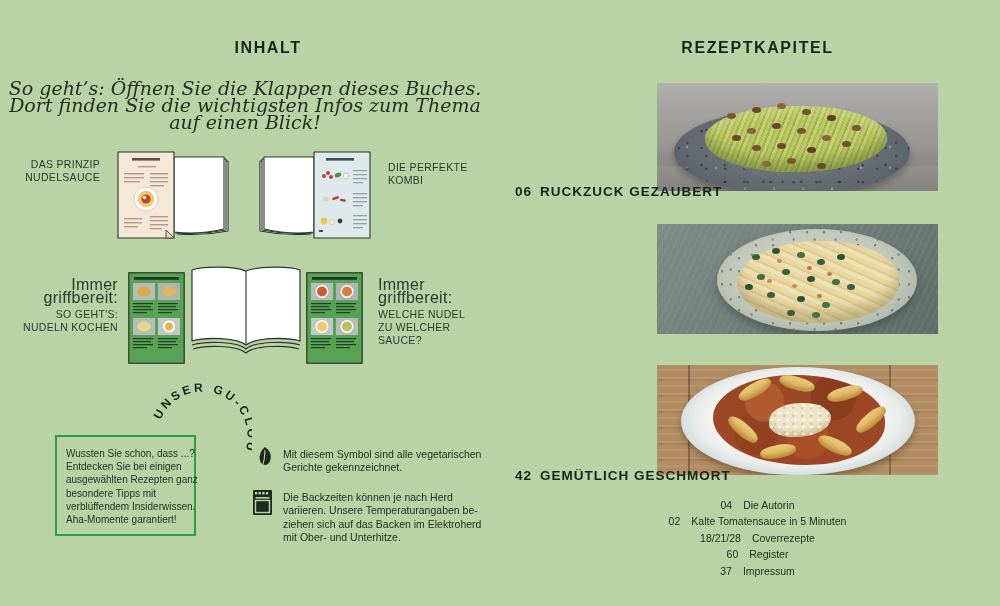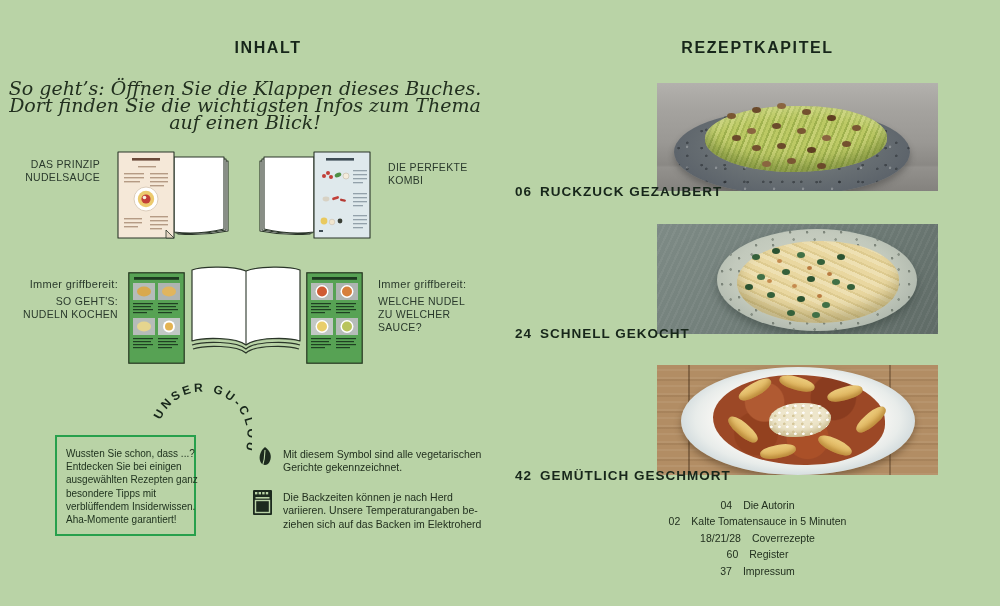--- a/index.html
+++ b/index.html
@@ -10,21 +10,21 @@
   
   .page-title{font-weight:bold;font-size:16px;letter-spacing:1.6px;color:#17261a;text-align:center;}
   .left-head{left:0;top:39px;width:490px;padding-left:23px;}
   .right-head{left:515px;top:39px;width:485px;}
 
   .intro{left:0;top:80px;width:490px;text-align:center;
          font-family:"DejaVu Serif",serif;font-style:italic;font-size:19px;line-height:17px;color:#22301f;}
 
   
   .flap-label{font-size:10.5px;letter-spacing:.3px;line-height:13px;font-weight:500;color:#2a3a2c;}
-  .flap-label .prefix{font-weight:400;text-transform:none;font-size:11px;margin-bottom:4px;color:#2a3a2c;}
+  .flap-label .prefix{font-weight:400;text-transform:none;font-size:16px;margin-bottom:4px;color:#2a3a2c;}
 
   
   .tip-box{left:55px;top:435px;width:141px;height:101px;box-sizing:border-box;
            border:2px solid #27a04c;padding:10px 5px 0 9px;}
   .tip-box div{font-size:10px;line-height:13.2px;white-space:nowrap;color:#20331f;}
 
   
   .legend-text div{font-size:10.5px;line-height:13.3px;white-space:nowrap;color:#22301f;}
 
   
@@ -333,42 +333,40 @@
       <rect x="6.6" y="3" width="2.4" height="2.4" fill="#b9d3a6"></rect>
     <rect x="10.2" y="3" width="2.4" height="2.4" fill="#b9d3a6"></rect>
       <rect x="13.8" y="3" width="2.4" height="2.4" fill="#b9d3a6"></rect>
     <rect x="3.5" y="8" width="14" height="1.6" fill="#b9d3a6"></rect>
     <rect x="3.5" y="11.5" width="14" height="12" fill="none" stroke="#b9d3a6" stroke-width="1.4"></rect>
   </svg>
   <div class="abs legend-text" style="left:283px;top:491px;">
     <div>Die Backzeiten können je nach Herd</div>
     <div>variieren. Unsere Temperaturangaben be-</div>
     <div>ziehen sich auf das Backen im Elektroherd</div>
+    <div>mit Ober- und Unterhitze.</div>
   </div>
 
   <div class="abs page-title right-head">REZEPTKAPITEL</div>
 
   <figure class="photo p1">
     <div class="p1-plate"></div>
     <div class="p1-pasta"></div>
     <div class="p1-shrooms"></div>
   </figure>
   <div class="abs chapter-caption" style="top:184px;">
     <span class="pg">06</span><span>RUCKZUCK GEZAUBERT</span>
   </div>
 
   <figure class="photo p2">
     <div class="p2-bowl"></div>
     <div class="p2-pasta"></div>
     <div class="p2-spinach"></div>
     <div class="p2-nuts"></div>
   </figure>
-  <div class="abs chapter-caption" style="top:326px;">
-    <span class="pg">24</span><span>SCHNELL GEKOCHT</span>
-  </div>
 
   <figure class="photo p3">
     <div class="p3-plate"></div>
     <div class="p3-ragu"></div>
     <div class="nd" style="left:80px;top:18px;transform:rotate(-30deg);"></div>
     <div class="nd" style="left:122px;top:12px;transform:rotate(15deg);"></div>
     <div class="nd" style="left:170px;top:22px;transform:rotate(-15deg);"></div>
     <div class="nd" style="left:68px;top:58px;transform:rotate(40deg);"></div>
     <div class="nd" style="left:103px;top:80px;transform:rotate(-10deg);"></div>
     <div class="nd" style="left:160px;top:74px;transform:rotate(25deg);"></div>

